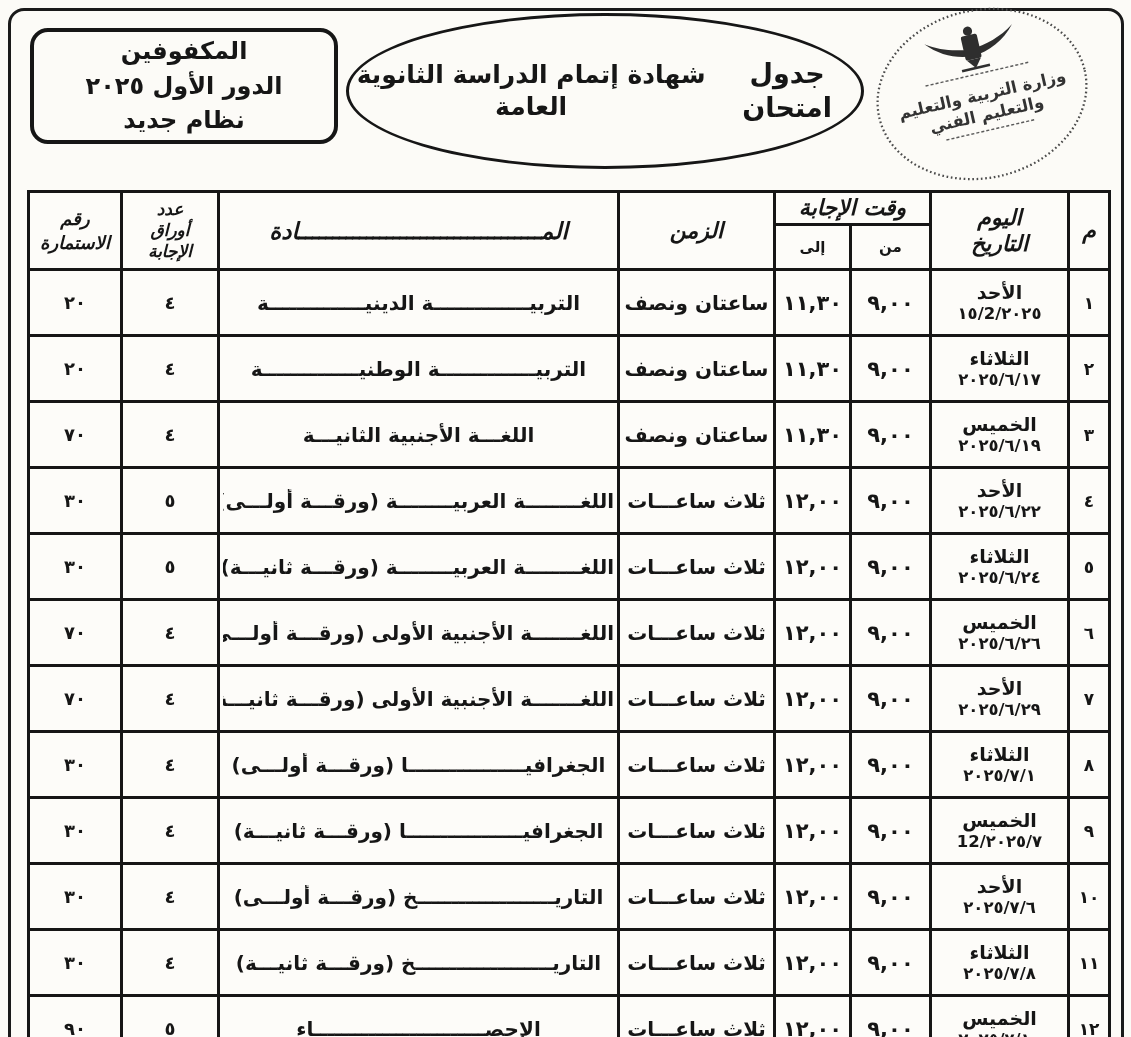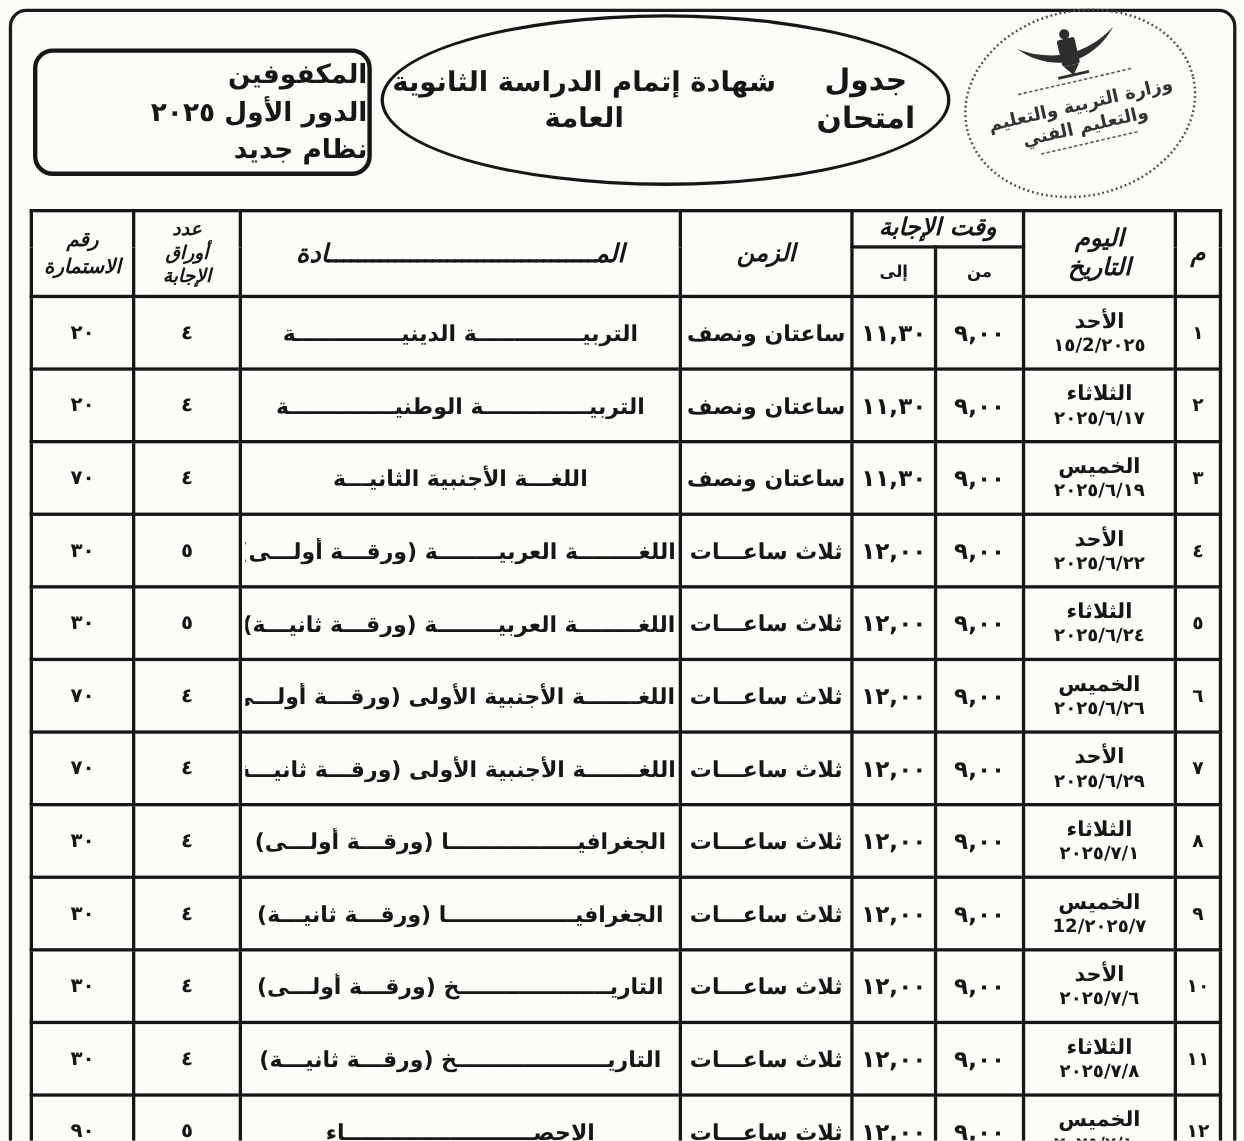--- a/index.html
+++ b/index.html
@@ -19,24 +19,23 @@
   .page-frame{
     position:absolute;left:8px;top:8px;right:7px;bottom:-12px;
     border:3px solid #1a1a1a;
     border-radius:16px 16px 0 0;
     pointer-events:none;
   }
   
   .info-box{
     position:absolute;left:30px;top:28px;width:300px;height:108px;
     border:4px solid #161616;border-radius:18px;
-    display:flex;flex-direction:column;justify-content:center;align-items:flex-start;
+    display:flex;flex-direction:column;justify-content:center;align-items:center;
     font-size:24px;line-height:1.45;text-align:center;
     background:#fcfbf7;
-    margin-top:16px;
   }
   .title-ellipse{
     position:absolute;left:346px;top:13px;width:512px;height:150px;
     border:3px solid #161616;border-radius:50%;
     display:flex;flex-direction:row;justify-content:center;align-items:center;
     text-align:center;background:#fcfbf7;
   }
   .title-ellipse .t1{font-size:27px;line-height:1.25;}
   .title-ellipse .t2{font-size:25px;line-height:1.3;}
   .title-ellipse .t3{font-size:25px;line-height:1.3;}

